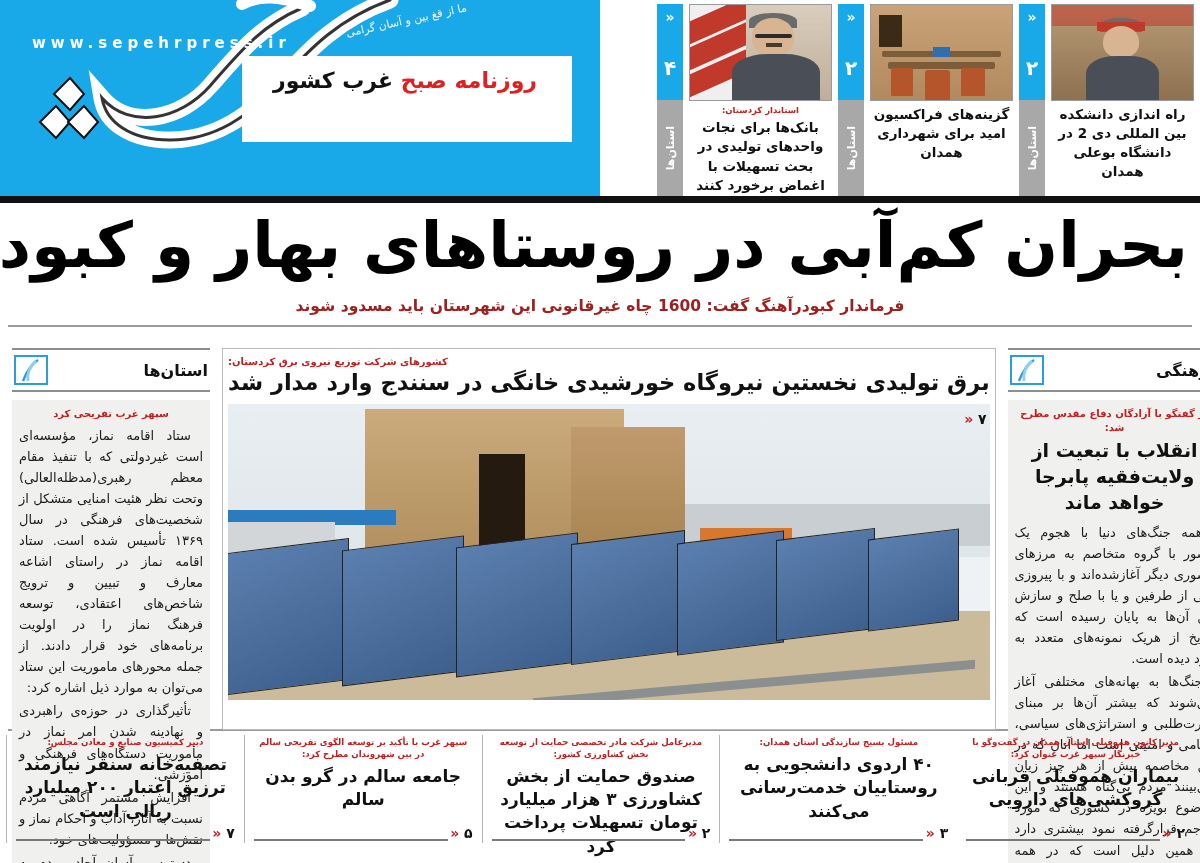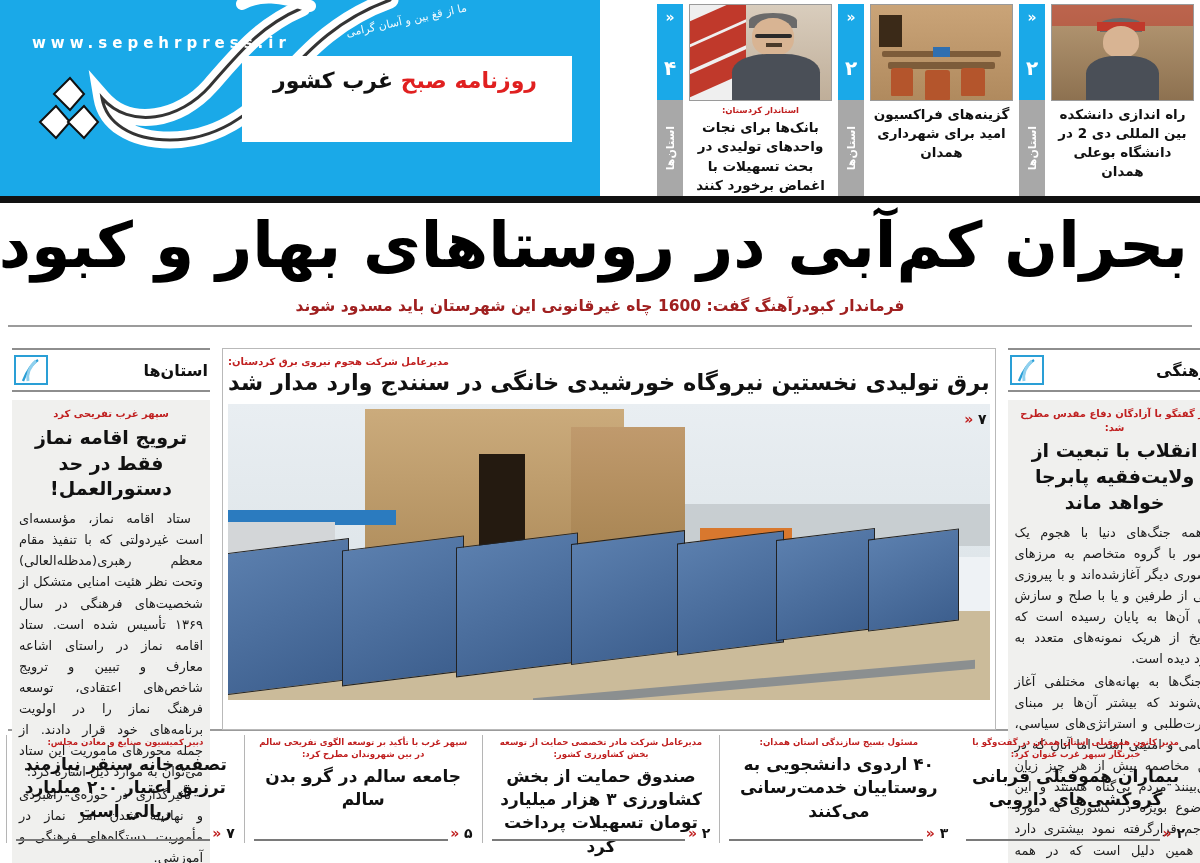--- a/index.html
+++ b/index.html
@@ -273,39 +273,38 @@
       <div class="sec-head">
         <svg class="sec-logo" viewBox="0 0 34 30">
           <rect x="1" y="1" width="32" height="28" fill="#ffffff" stroke="#2a9fd6" stroke-width="2"></rect>
           <path d="M24 5 C 16 10, 12 18, 9 26" fill="none" stroke="#2a9fd6" stroke-width="2.4"></path>
           <path d="M22 6 C 15 12, 13 20, 14 26" fill="none" stroke="#8fd0ee" stroke-width="3"></path>
         </svg>
         <div class="sec-title">استان‌ها</div>
       </div>
       <div class="art-box">
         <div class="art-kicker">سپهر غرب تفریحی کرد</div>
-        <div class="art-title">ترویج اقامه نماز فقط در حد دستورالعمل!</div>
         <div class="art-body">
           <p>ستاد اقامه نماز، مؤسسه‌ای است غیردولتی که با تنفیذ مقام معظم رهبری(مدظله‌العالی) وتحت نظر هئیت امنایی متشکل از شخصیت‌های فرهنگی در سال ۱۳۶۹ تأسیس شده است. ستاد اقامه نماز در راستای اشاعه معارف و تبیین و ترویج شاخص‌های اعتقادی، توسعه فرهنگ نماز را در اولویت برنامه‌های خود قرار دادند. از جمله محورهای ماموریت این ستاد می‌توان به موارد ذیل اشاره کرد:</p>
           <p>تأثیرگذاری در حوزه‌ی راهبردی و نهادینه شدن امر نماز در مأموریت دستگاه‌های فرهنگی و آموزشی.</p>
           <p>افزایش مستمر آگاهی مردم نسبت به آثار، آداب و احکام نماز و نقش‌ها و مسؤولیت‌های خود.</p>
           <p>دسترسی آسان آحاد مردم به مساجد و فضاهای مناسب برای اقامه نماز.</p>
           <p>اقامه با شکوه نمازهای جماعت و جمعه در جامعه</p>
         </div>
         <div class="art-pagemark">
           <span>۳</span>
           <span class="chev">«</span>
         </div>
       </div>
     </div>
 
     <div class="col-center">
       <div class="sec-pagemark">&nbsp;</div>
       <div class="photo-card">
-        <div class="photo-kicker">مدیرعامل شرکت هجوم نیروی برق کردستان:</div>
+        <div class="photo-kicker">کشورهای شرکت توزیع نیروی برق کردستان:</div>
         <div class="photo-title">برق تولیدی نخستین نیروگاه خورشیدی خانگی در سنندج وارد مدار شد</div>
         <div class="photo-pagemark">
           <span>۷</span>
           <span class="chev">«</span>
         </div>
         <div class="photo-frame">
           <div class="ph">
             <div class="sky" style="height:52%"></div>
             <div class="cityline" style="top:34%;height:14%;background:#c3c9cd"></div>
             <div class="solar-ground" style="height:30%"></div>

